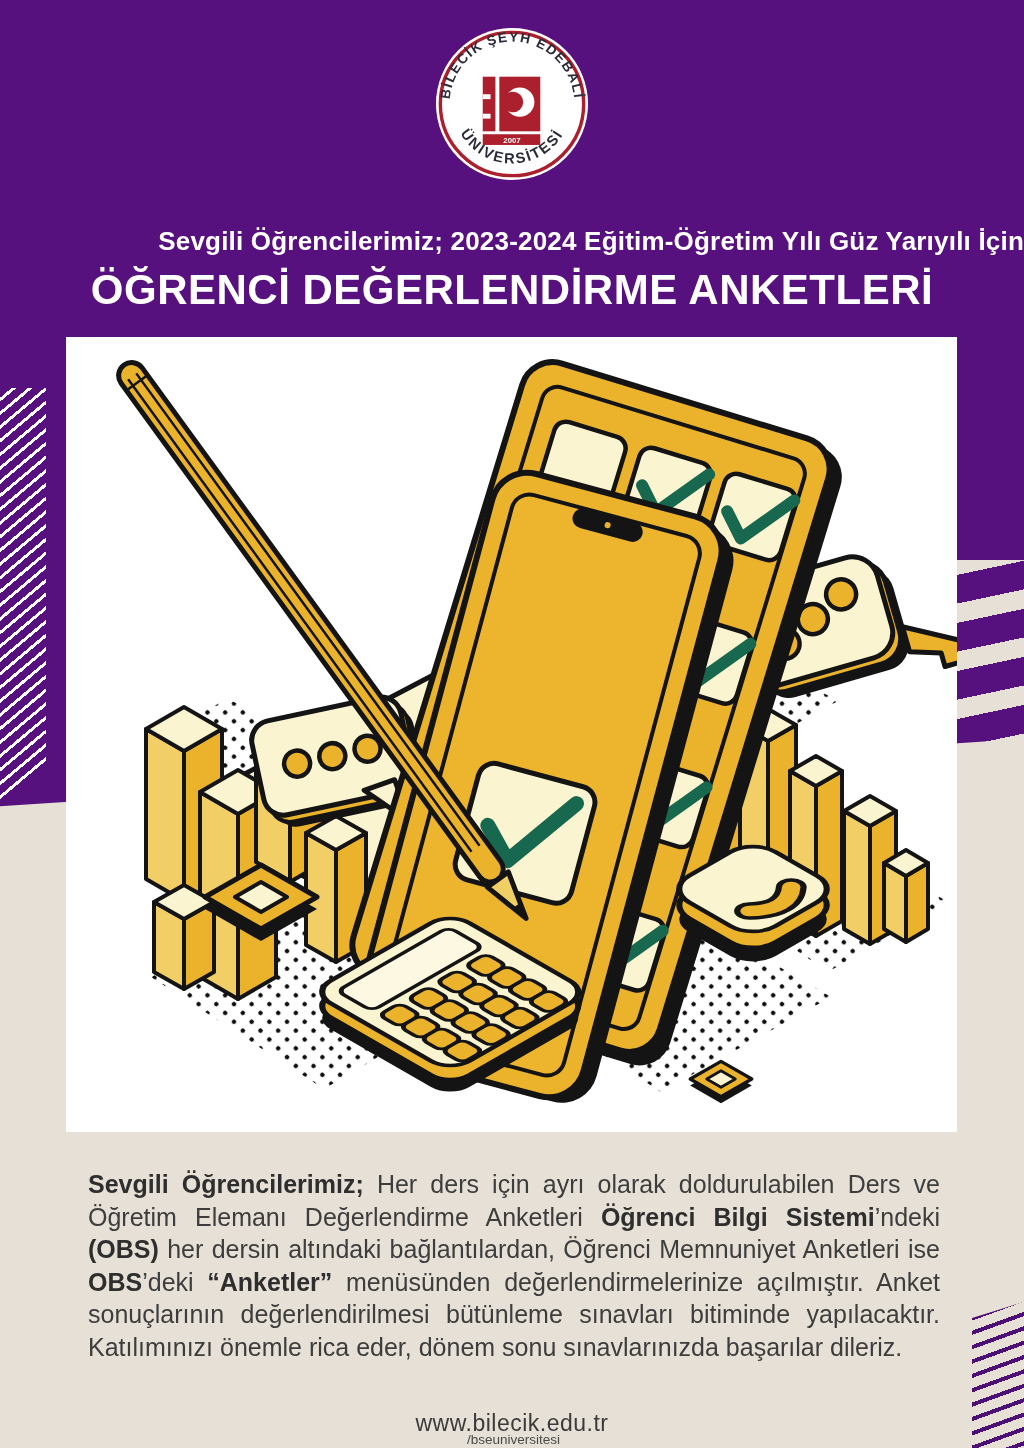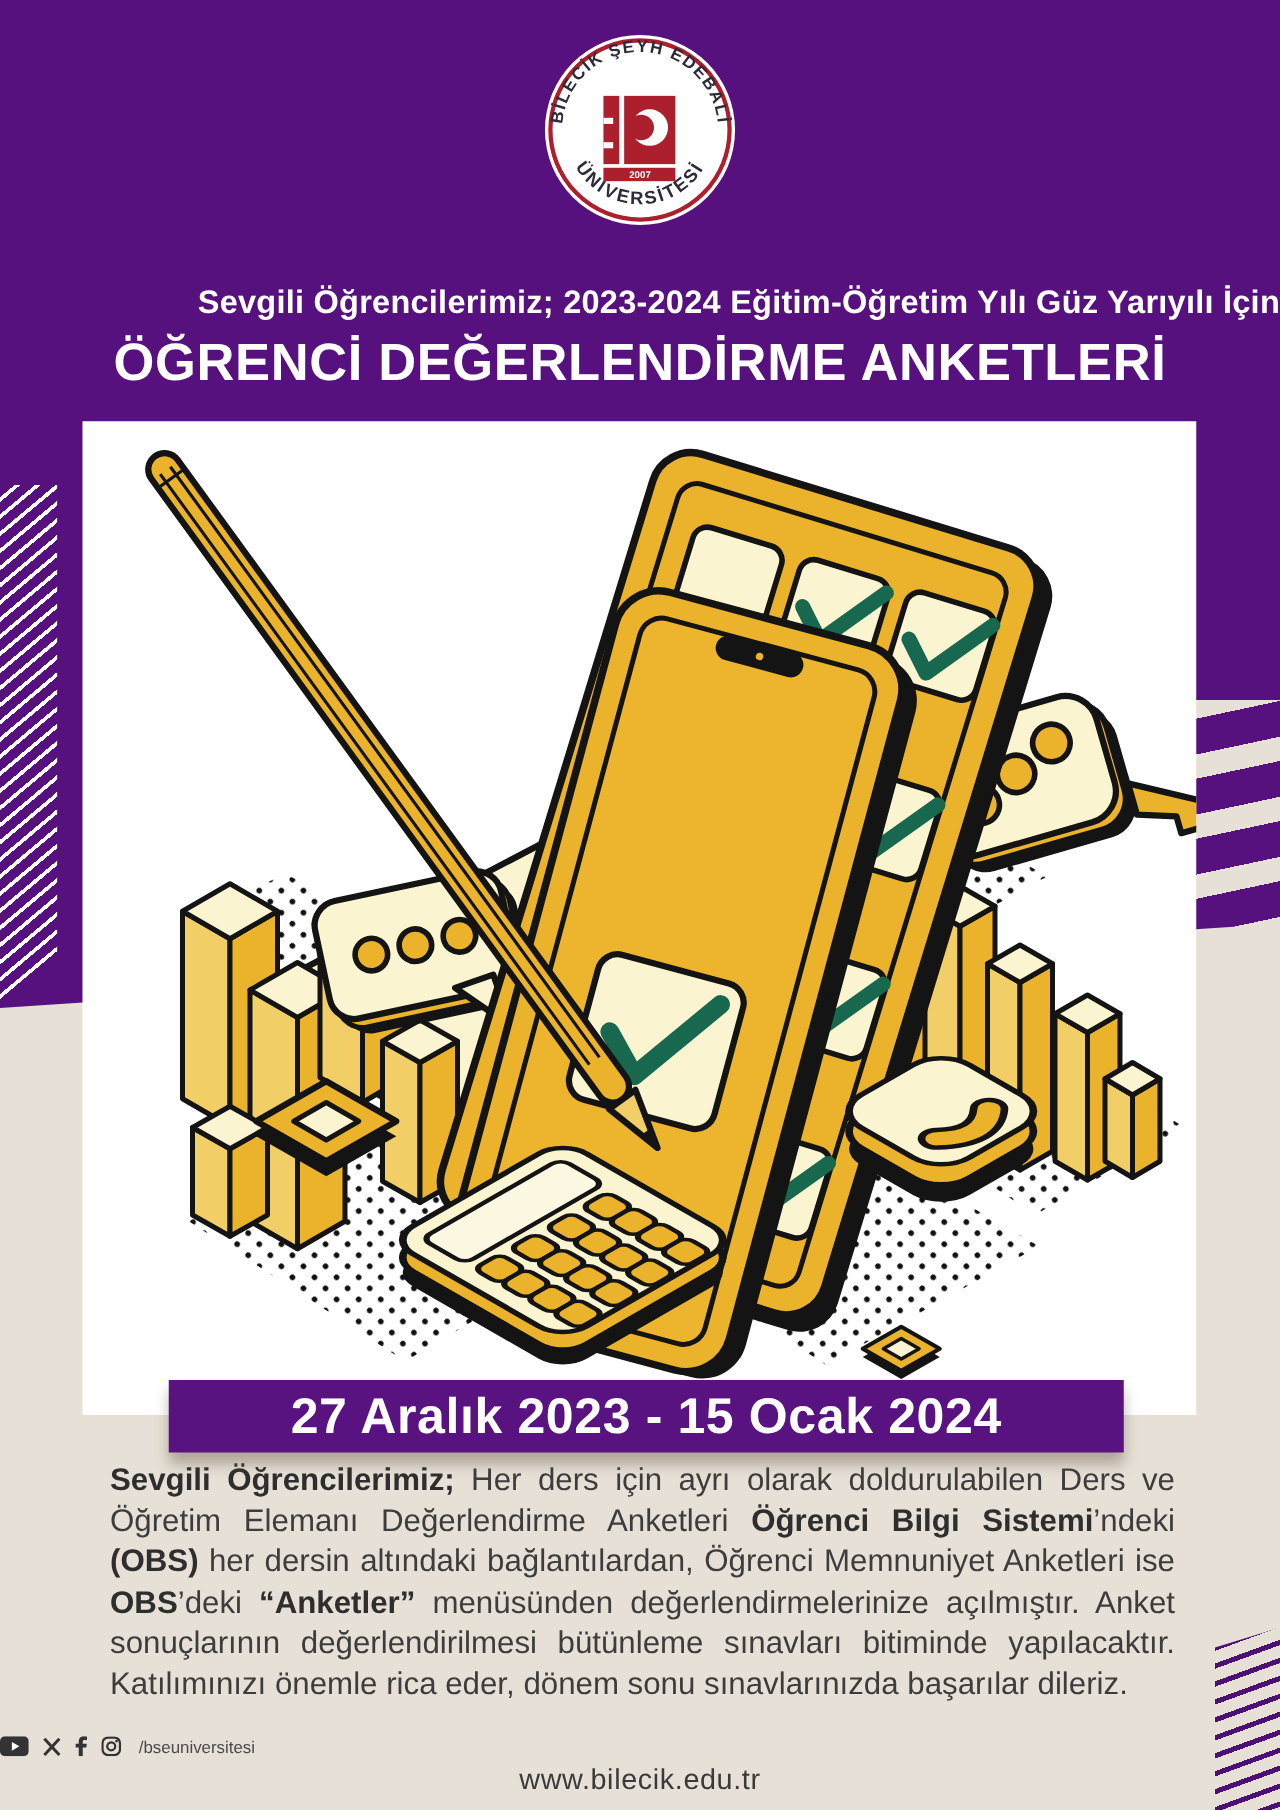--- a/index.html
+++ b/index.html
@@ -50,21 +50,21 @@
   }
   .banner span{color:#ffffff;font-size:40px;font-weight:800;letter-spacing:.5px;white-space:nowrap;}
   
   .announcement{
     position:absolute;left:88px;top:1168px;width:852px;margin:0;z-index:2;
     color:#3D3D3D;font-size:25px;line-height:32.5px;text-align:justify;
   }
   .announcement b{color:#2E2E2E;}
   
   .footer{position:absolute;left:0;top:1388px;width:1024px;text-align:center;z-index:2;}
-  .social-row{display:flex;align-items:center;justify-content:flex-start;gap:11px;height:18px;}
+  .social-row{display:flex;align-items:center;justify-content:space-between;gap:11px;height:18px;flex-direction:column;}
   .social-row svg{display:block;}
   .handle{font-size:13.5px;color:#4A4A4A;margin-left:3px;}
   .website{margin-top:4px;font-size:23px;color:#3B3B3B;letter-spacing:.5px;}
 </style>
 </head>
 <body>
 
 <div class="poster">
 
   <div class="purple-top"></div>
@@ -287,23 +287,20 @@
 
       <g transform="translate(58,28) rotate(54)">
         <rect x="0" y="-13" width="636" height="26" rx="13" fill="#EBB32B" stroke="#141414" stroke-width="5"></rect>
         <path d="M22,-13 L22,13 M14,-5 L598,-5 M14,5 L598,5" fill="none" stroke="#141414" stroke-width="2.5"></path>
         <polygon points="636,-13 684,0 636,13" fill="#F2CE67" stroke="#141414" stroke-width="5" stroke-linejoin="round"></polygon>
         <polygon points="668,-4.5 684,0 668,4.5" fill="#141414"></polygon>
       </g>
     </svg>
   </div>
 
-  <div class="banner">
-    <span>27 Aralık 2023 - 15 Ocak 2024</span>
-  </div>
 
   <p class="announcement"><b>Sevgili Öğrencilerimiz; </b><span>Her ders için ayrı olarak doldurulabilen Ders ve Öğretim Elemanı Değerlendirme Anketleri </span><b>Öğrenci Bilgi Sistemi</b><span>’ndeki </span><b>(OBS)</b><span> her dersin altındaki bağlantılardan, Öğrenci Memnuniyet Anketleri ise </span><b>OBS</b><span>’deki </span><b>“Anketler”</b><span> menüsünden değerlendirmelerinize açılmıştır. Anket sonuçlarının değerlendirilmesi bütünleme sınavları bitiminde yapılacaktır. Katılımınızı önemle rica eder, dönem sonu sınavlarınızda başarılar dileriz.</span></p>
 
   <div class="footer">
     <div class="social-row">
       <svg width="23" height="16" viewBox="0 0 23 16">
         <rect width="23" height="16" rx="4" fill="#333333"></rect>
         <path d="M9.5 4.5 L15.5 8 L9.5 11.5 Z" fill="#ffffff"></path>
       </svg>
       <svg width="15" height="15" viewBox="0 0 15 15">

